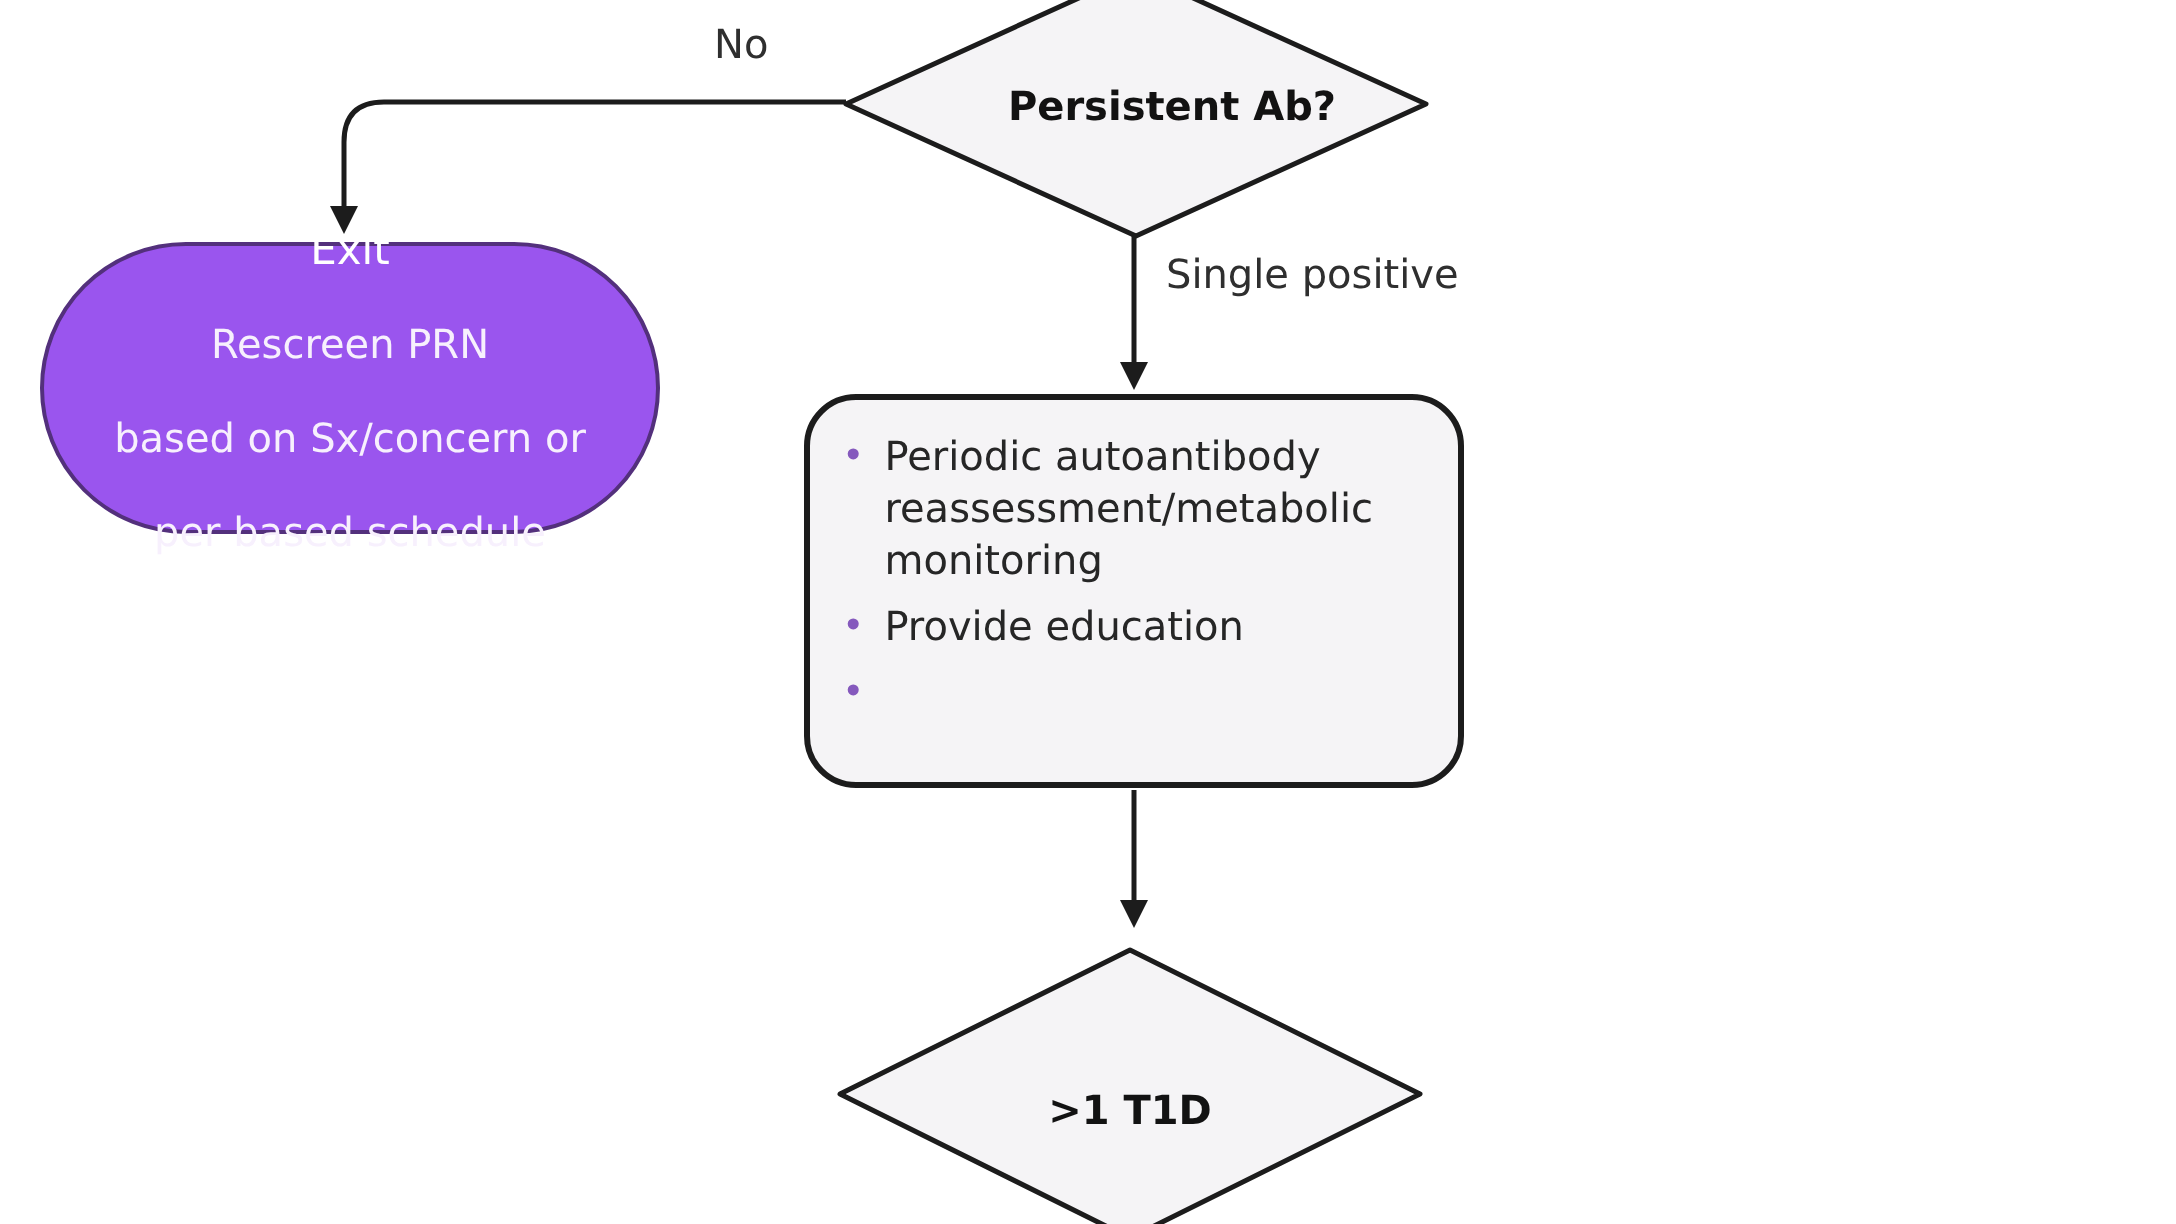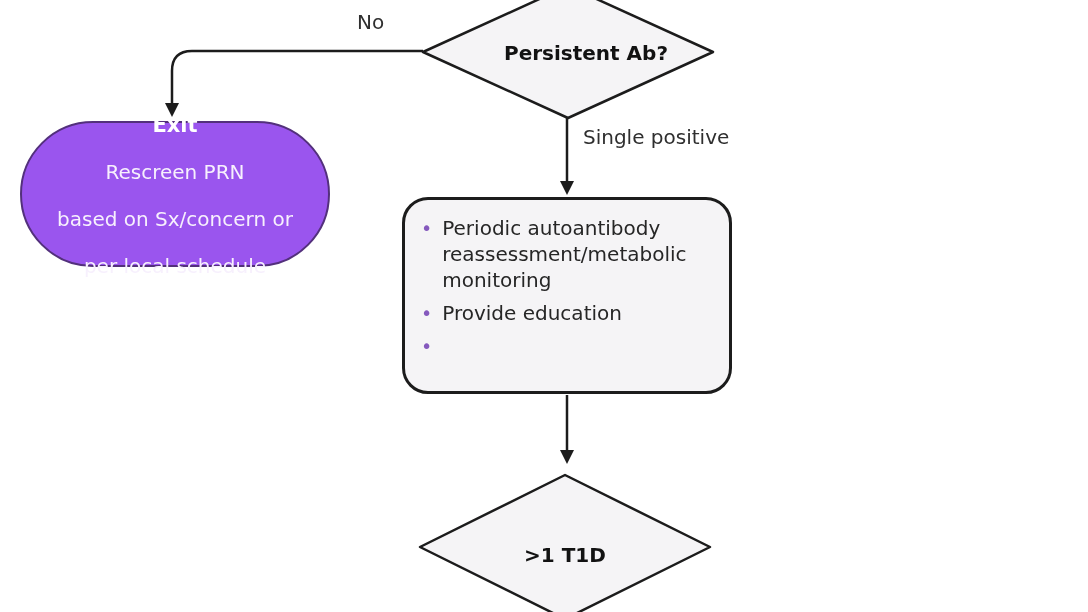--- a/index.html
+++ b/index.html
@@ -37,21 +37,21 @@
   .diamond-label span{display:block;}
 
   .exit-node{
     position:absolute; left:20px; top:121px; width:310px; height:146px;
     box-sizing:border-box; border-radius:73px;
     background:var(--exit_fill); border:2px solid var(--exit_border);
     display:flex; flex-direction:column; align-items:center; justify-content:center;
     color:var(--exit_text); font-size:20px; line-height:27px; text-align:center;
     padding-top:4px;
   }
-  .exit-node .exit-title{font-weight:bold; font-size:21px; color:#ffffff;}
+  .exit-node .exit-title{font-weight:normal; font-size:21px; color:#ffffff;}
   .exit-node .exit-line{display:block;margin-top:20px;}
 
   .process-node{
     position:absolute; left:402px; top:197px; width:330px; height:197px;
     box-sizing:border-box; border-radius:26px;
     background:var(--node_fill); border:3px solid var(--node_border);
     padding:15px 10px 8px 16px;
   }
   .process-node ul{list-style:none; margin:0; padding:0;}
   .process-node li{display:flex; margin-bottom:7px;}
@@ -85,21 +85,21 @@
 
   <div class="edge-label no-label">No</div>
   <div class="edge-label sp-label">Single positive</div>
 
   <div class="diamond-label top">Persistent Ab?</div>
 
   <div class="exit-node">
     <span class="exit-title">Exit</span>
     <span class="exit-line">Rescreen PRN</span>
     <span class="exit-line">based on Sx/concern or</span>
-    <span class="exit-line">per local schedule</span>
+    <span class="exit-line">per based schedule</span>
   </div>
 
   <div class="process-node">
     <ul>
       <li>
         <span class="dot">•</span>
         <span class="btxt">Periodic autoantibody reassessment/metabolic monitoring</span>
       </li>
       <li>
         <span class="dot">•</span>

